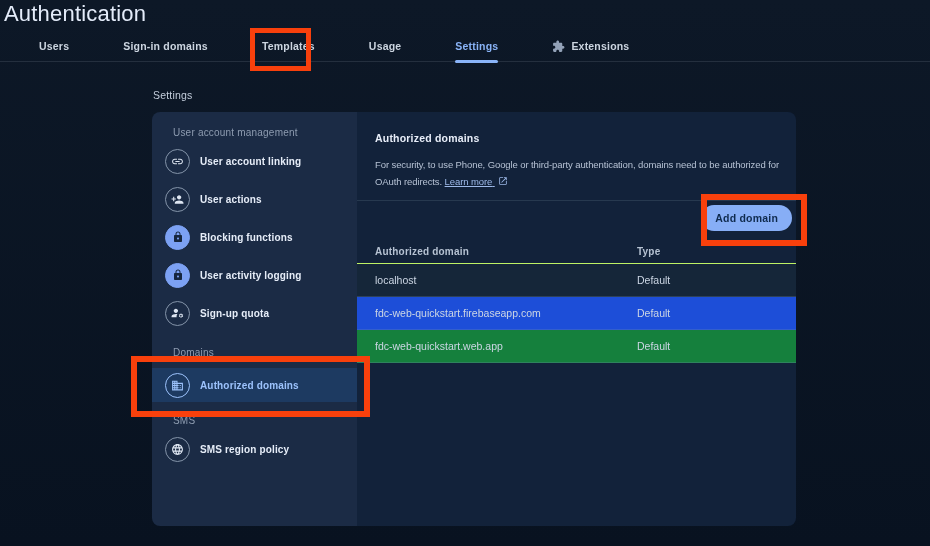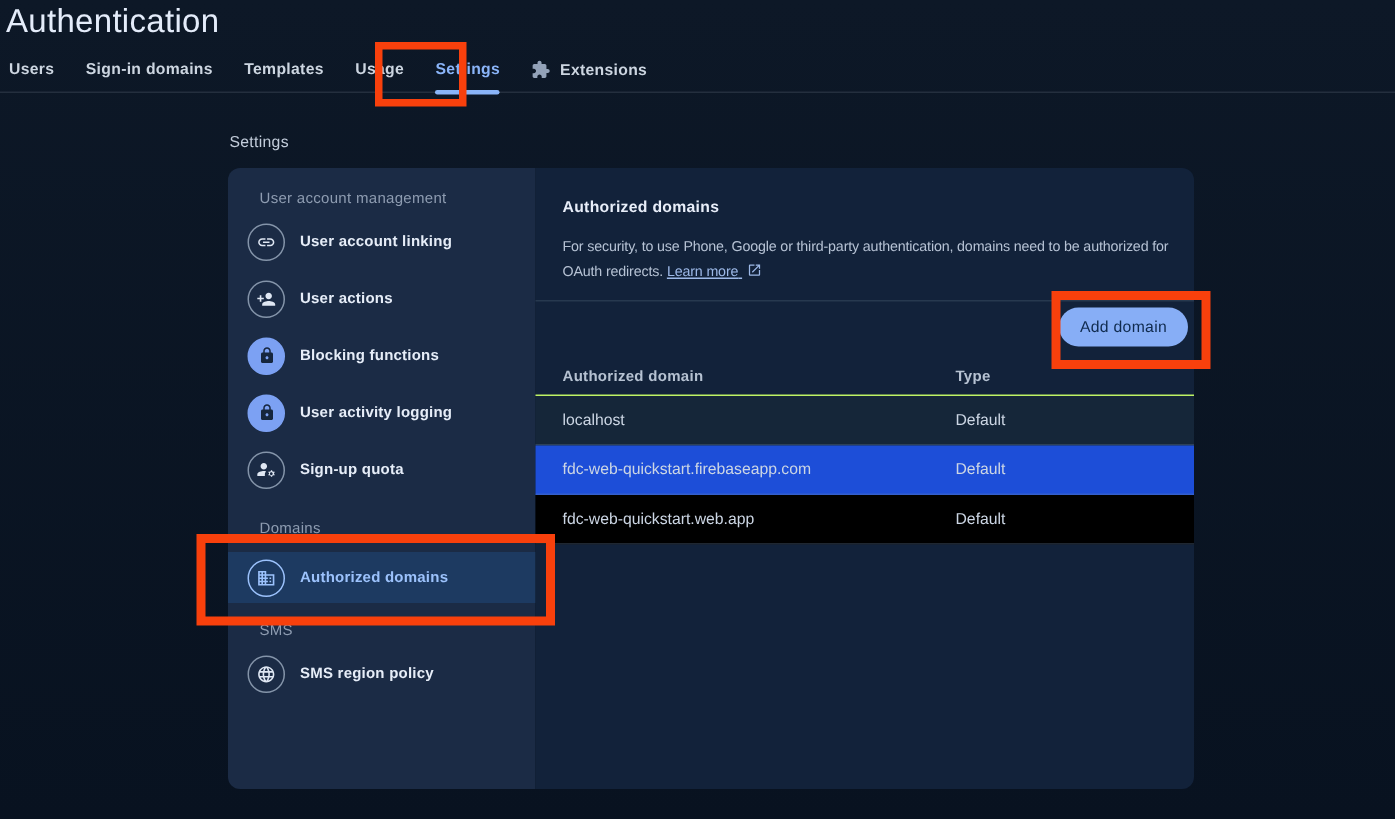--- a/index.html
+++ b/index.html
@@ -14,21 +14,21 @@
   .page-title {
     position:absolute; left:4px; top:1px;
     font-size:22px; font-weight:500; letter-spacing:.2px; color:#e4ecfa;
   }
   .tabbar {
     position:absolute; left:6px; top:32px; height:30px;
     display:flex; gap:21px; align-items:flex-start; z-index:2;
   }
   .tab {
     position:relative; font-size:10.5px; font-weight:600; letter-spacing:.2px;
-    color:#ccd5e0; padding:8px 0 12px; cursor:default; display:flex; align-items:center; gap:6px;
+    color:#ccd5e0; padding:8px 0 12px; cursor:default; display:flex; align-items:flex-start; gap:6px;margin-left:33px;
   }
   .tab.active { color:#8ab4f8; }
   .tab.active .underline {
     position:absolute; left:0; right:0; bottom:1px; height:3px;
     background:#8ab4f8; border-radius:3px;
   }
   .tab .ticon { color:#93a2b8; display:inline-flex; }
   .tabbar-divider {
     position:absolute; left:0; top:61px; width:930px; height:1px;
     background:#242f3e;
@@ -76,39 +76,39 @@
   .learn {
     color:#9db9e8; text-decoration:underline; cursor:pointer; white-space:nowrap;
   }
   .learn .ext { display:inline-block; vertical-align:-1px; margin-left:3px; color:#9db9e8; }
   .main-divider {
     position:absolute; left:0; right:0; top:88px; height:1px; background:#27394f;
   }
   .add-btn {
     position:absolute; top:93px; right:4px; height:26px;
     background:#87aef6; color:#0f2a4d; border:none; border-radius:14px;
-    font-family:"Liberation Sans", sans-serif; font-size:10.5px; font-weight:400;
+    font-family:"Liberation Sans", sans-serif; font-size:10.5px; font-weight:700;
     padding:0 14px; letter-spacing:.2px; cursor:pointer;
   }
   .dtable { position:absolute; left:0; right:0; top:126px; }
   .thead {
     position:relative; height:26px; border-bottom:1px solid #bef264;
     font-size:10px; font-weight:700; color:#b6c2d2; letter-spacing:.2px;
   }
   .thead .c1 { position:absolute; left:18px; top:8px; }
   .thead .c2 { position:absolute; left:280px; top:8px; }
   .trow {
     position:relative; height:33px; border-bottom:1px solid rgba(112,140,175,0.28);
     font-size:10.5px; color:#ccd6e4;
   }
   .trow .c1 { position:absolute; left:18px; top:10px; }
   .trow .c2 { position:absolute; left:280px; top:10px; }
   .trow.r1 { background:#152639; }
   .trow.r2 { background:#1d4ed8; }
-  .trow.r3 { background:#000000; }
+  .trow.r3 { background:#15803d; }
   
   .redbox { position:absolute; border-style:solid; border-color:#f8400c; z-index:10; }
   .redbox.b1 { left:250px; top:28px;  width:61px;  height:43px; border-width:5px; }
   .redbox.b2 { left:701px; top:194px; width:106px; height:52px; border-width:6px; }
   .redbox.b3 { left:131px; top:356px; width:239px; height:61px; border-width:6px; }
   svg { display:block; }
 </style>
 </head>
 <body>
 

